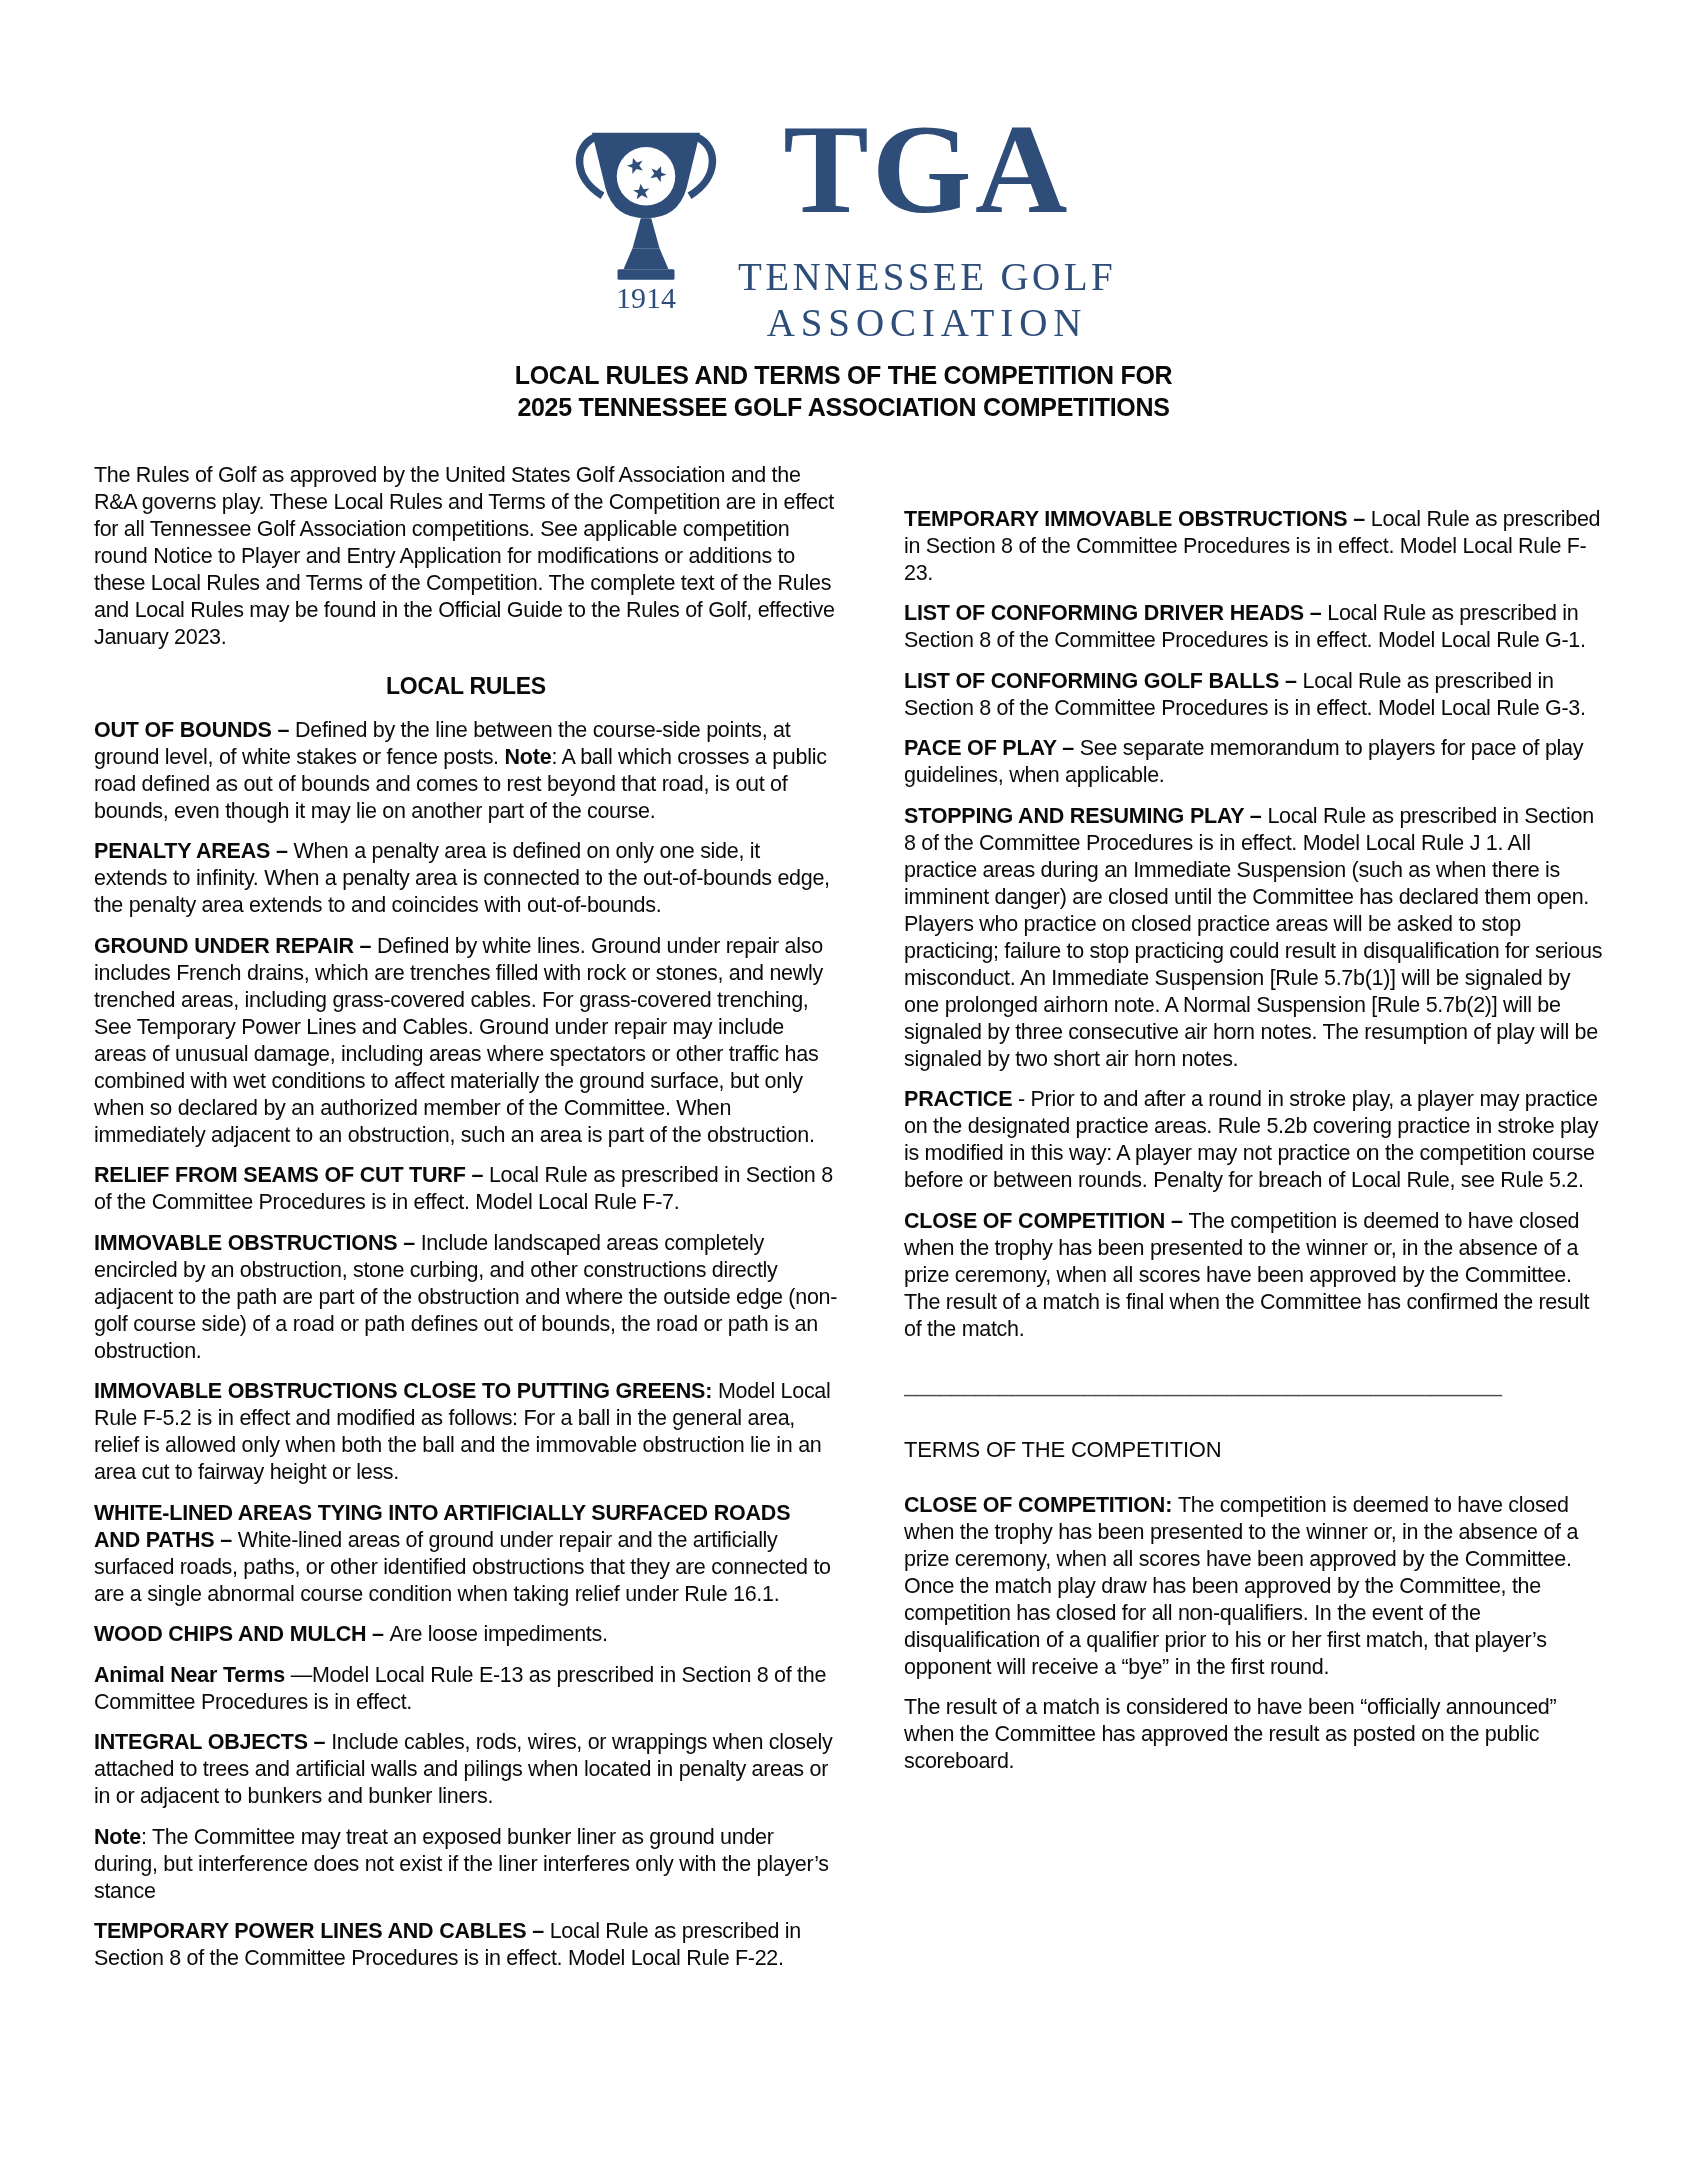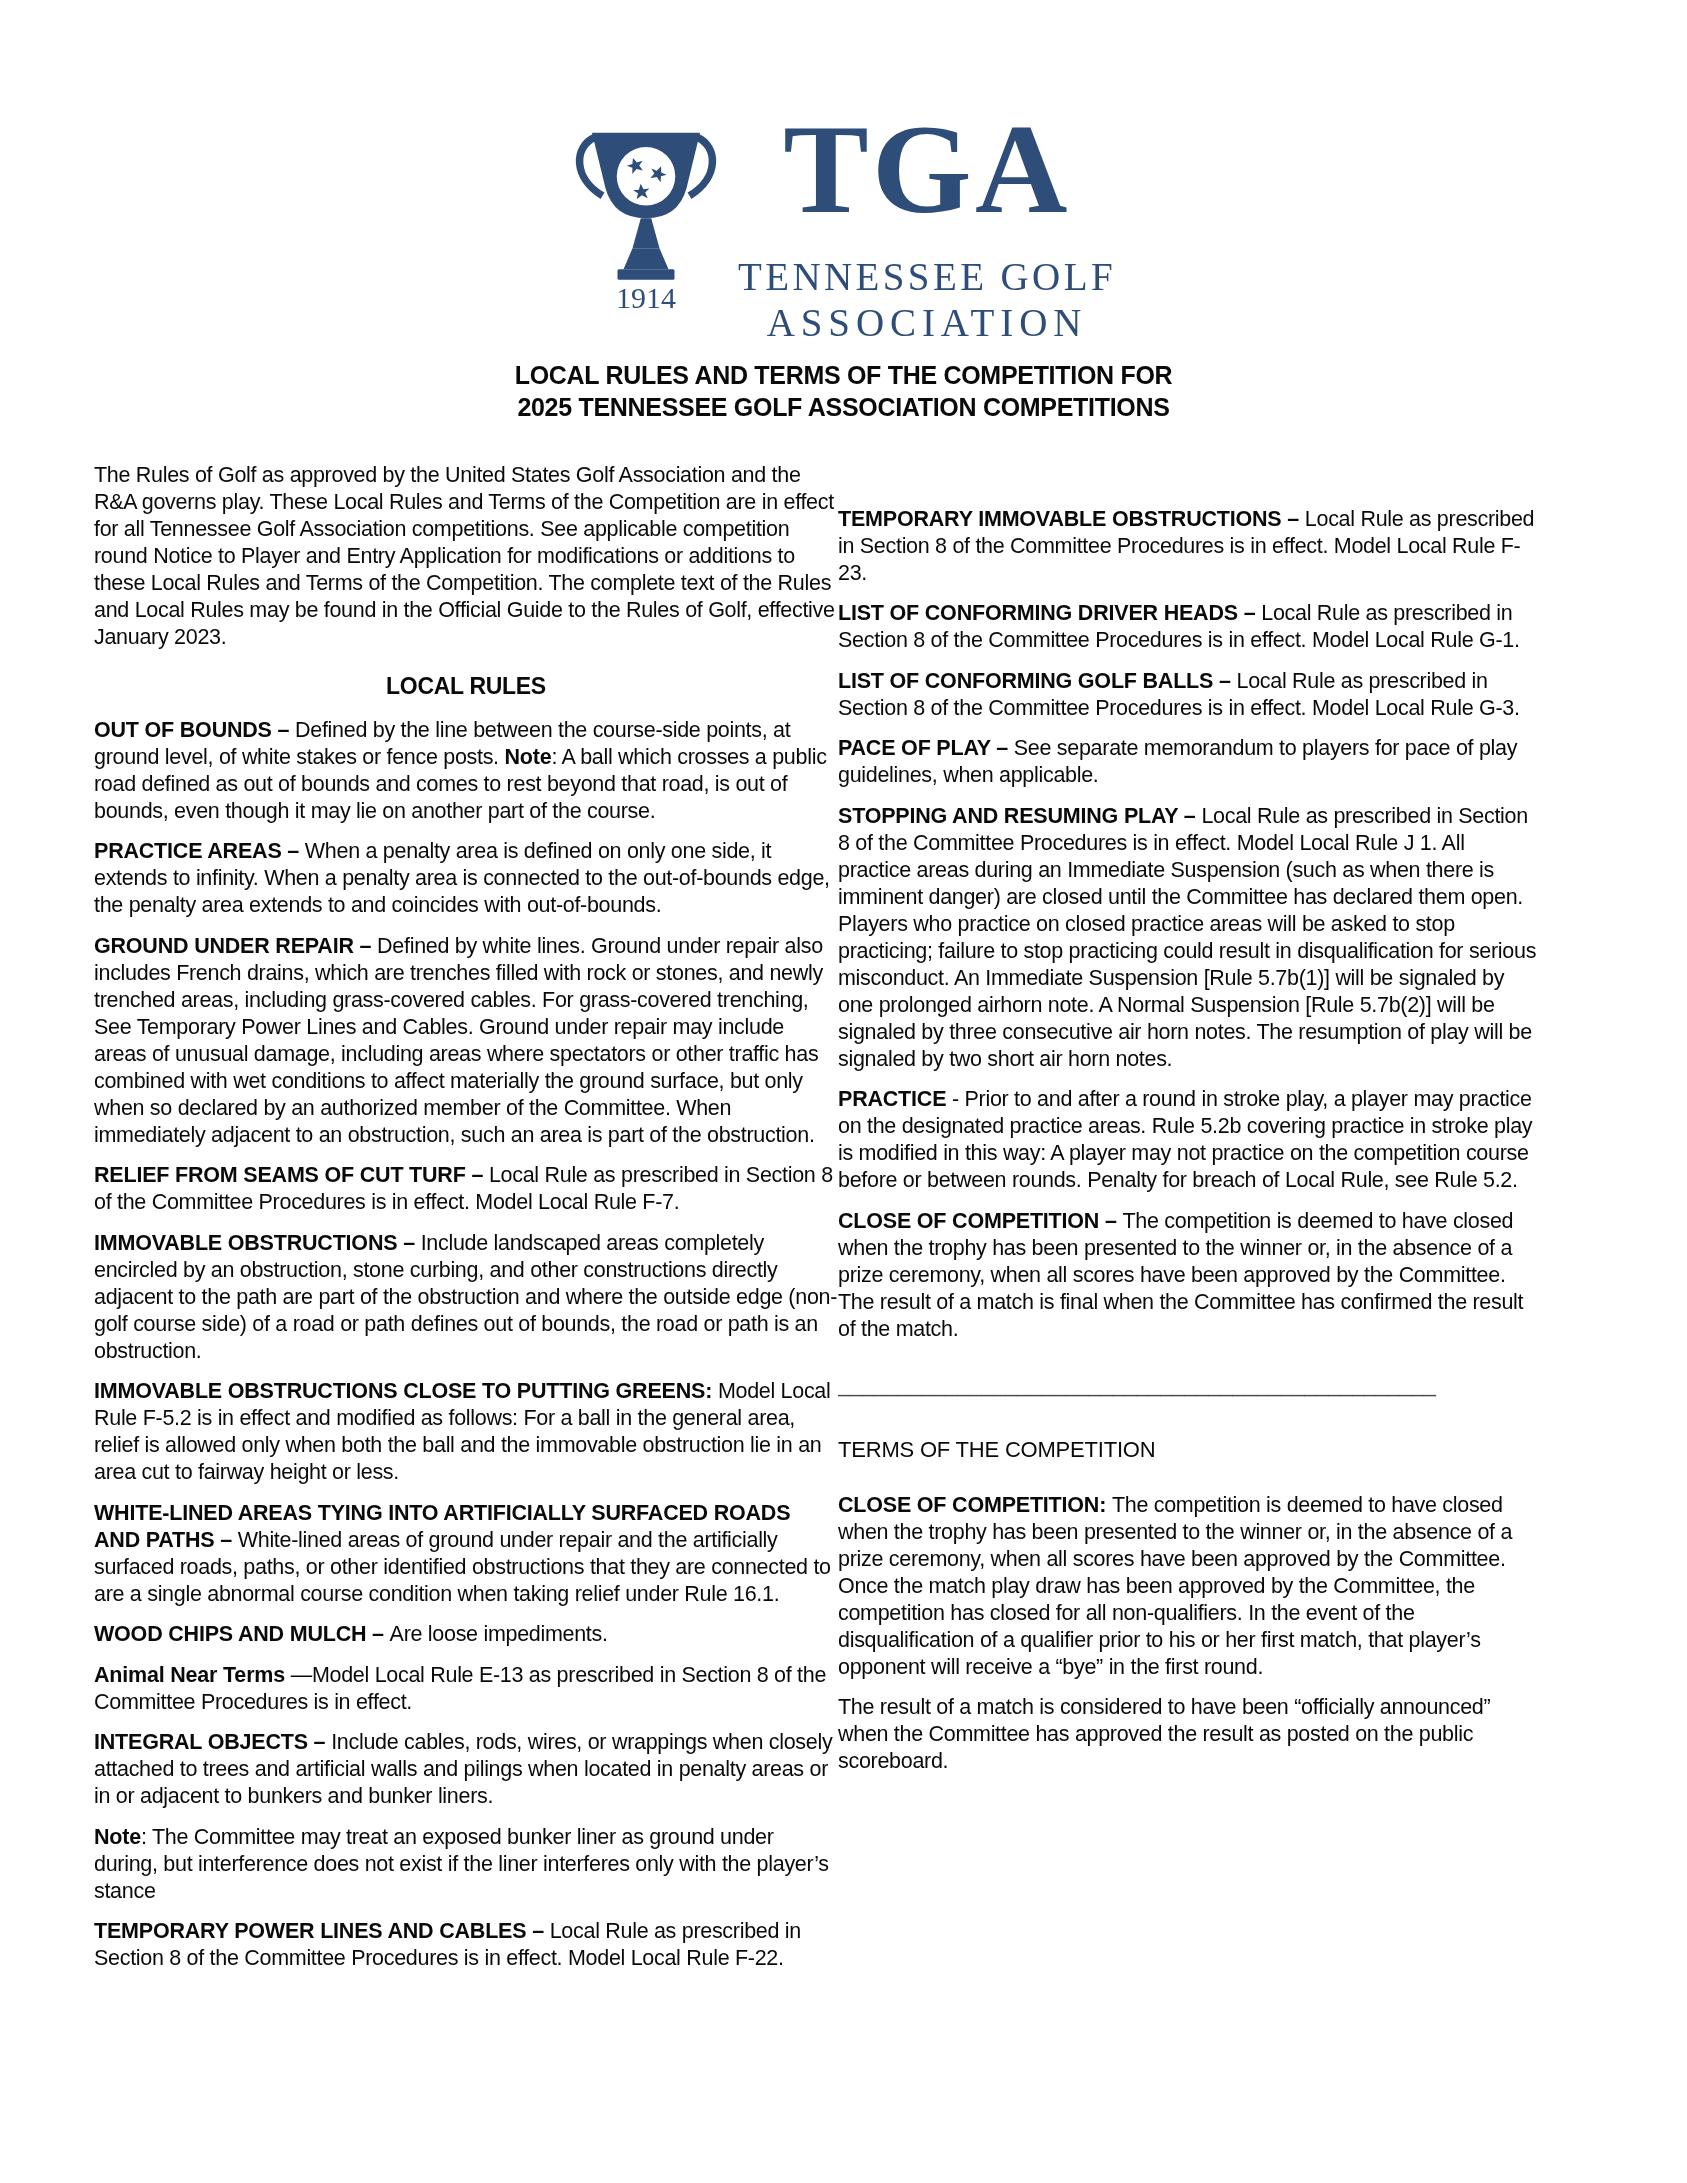--- a/index.html
+++ b/index.html
@@ -52,20 +52,21 @@
     font-weight:bold;
     font-size:25px;
     line-height:32px;
     letter-spacing:-0.3px;
   }
   
   .columns{
     display:flex;
     padding:0 84px 0 94px;
     margin-top:39px;
+    gap:66px;
     font-size:21.5px;
     line-height:27px;
     letter-spacing:-0.3px;
   }
   .col-left{width:744px;flex:0 0 auto;}
   .col-right{width:700px;flex:0 0 auto;padding-top:44px;}
   .para{margin:0 0 13.5px 0;}
   .para strong{letter-spacing:-0.2px;}
   .section-heading{
     text-align:center;
@@ -127,21 +128,21 @@
     <div>2025 TENNESSEE GOLF ASSOCIATION COMPETITIONS</div>
   </div>
 
   <div class="columns">
 
     <div class="col-left">
       <p class="para">The Rules of Golf as approved by the United States Golf Association and the R&amp;A governs play. These Local Rules and Terms of the Competition are in effect for all Tennessee Golf Association competitions. See applicable competition round Notice to Player and Entry Application for modifications or additions to these Local Rules and Terms of the Competition. The complete text of the Rules and Local Rules may be found in the Official  Guide to the Rules of Golf, effective January 2023.</p>
       <div class="section-heading">LOCAL RULES</div>
       <div>
           <p class="para"><strong>OUT OF BOUNDS – </strong><span>Defined by the line between the course-side points,  at ground level, of white stakes or fence posts. </span><strong>Note</strong><span>: A ball which crosses a public road defined as out of bounds and comes to rest beyond that road, is out of bounds, even though it may lie on another part of the course.</span></p>
-          <p class="para"><strong>PRACTICE AREAS – </strong><span>When a penalty area is defined on only one side, it extends to infinity. When a penalty area is connected to the out-of-bounds edge, the penalty area extends to and coincides with out-of-bounds.</span></p>
+          <p class="para"><strong>PENALTY AREAS – </strong><span>When a penalty area is defined on only one side, it extends to infinity. When a penalty area is connected to the out-of-bounds edge, the penalty area extends to and coincides with out-of-bounds.</span></p>
           <p class="para"><strong>GROUND UNDER REPAIR – </strong><span>Defined by white lines. Ground under repair also includes French drains, which are trenches filled with rock or stones, and newly trenched areas, including grass-covered cables. For grass-covered trenching, See Temporary Power Lines and Cables. Ground under repair may include areas of unusual damage, including areas where spectators or other traffic has combined with wet conditions to affect materially the ground surface, but only when so declared by an authorized member of the Committee. When immediately adjacent to an obstruction, such an area is part of the obstruction.</span></p>
           <p class="para"><strong>RELIEF FROM SEAMS OF CUT TURF – </strong><span>Local Rule as prescribed in  Section 8 of the Committee Procedures is in effect. Model Local Rule  F-7.</span></p>
           <p class="para"><strong>IMMOVABLE OBSTRUCTIONS – </strong><span>Include landscaped areas completely encircled by an obstruction, stone curbing, and other constructions directly adjacent to the path are part of the obstruction and where the outside edge  (non-golf course side) of a road or path defines out of bounds, the road or path is an obstruction.</span></p>
           <p class="para"><strong>IMMOVABLE OBSTRUCTIONS CLOSE TO PUTTING GREENS: </strong><span>Model Local Rule F-5.2 is in effect and modified as follows: For a ball in the general area, relief is allowed only when both the ball and the immovable obstruction lie in an area cut to fairway height or less.</span></p>
           <p class="para"><strong>WHITE-LINED AREAS TYING INTO ARTIFICIALLY SURFACED  ROADS AND PATHS – </strong><span>White-lined areas of ground under repair and the artificially surfaced roads, paths, or other identified obstructions that they are connected to are a single abnormal course condition when taking relief under Rule 16.1.</span></p>
           <p class="para"><strong>WOOD CHIPS AND MULCH – </strong><span>Are loose impediments.</span></p>
           <p class="para"><strong>Animal Near Terms </strong><span>—Model Local Rule E-13 as prescribed in Section 8 of the Committee Procedures is in effect.</span></p>
           <p class="para"><strong>INTEGRAL OBJECTS – </strong><span>Include cables, rods, wires, or wrappings when closely attached to trees and artificial walls and pilings when located in penalty areas or in or adjacent to bunkers and bunker liners.</span></p>
           <p class="para"><strong>Note</strong><span>: The Committee may treat an exposed bunker liner as ground under during, but interference does not exist if the liner interferes only with the player’s stance</span></p>
           <p class="para"><strong>TEMPORARY POWER LINES AND CABLES – </strong><span>Local Rule as prescribed in Section 8 of the Committee Procedures is in effect. Model  Local Rule F-22.</span></p>

